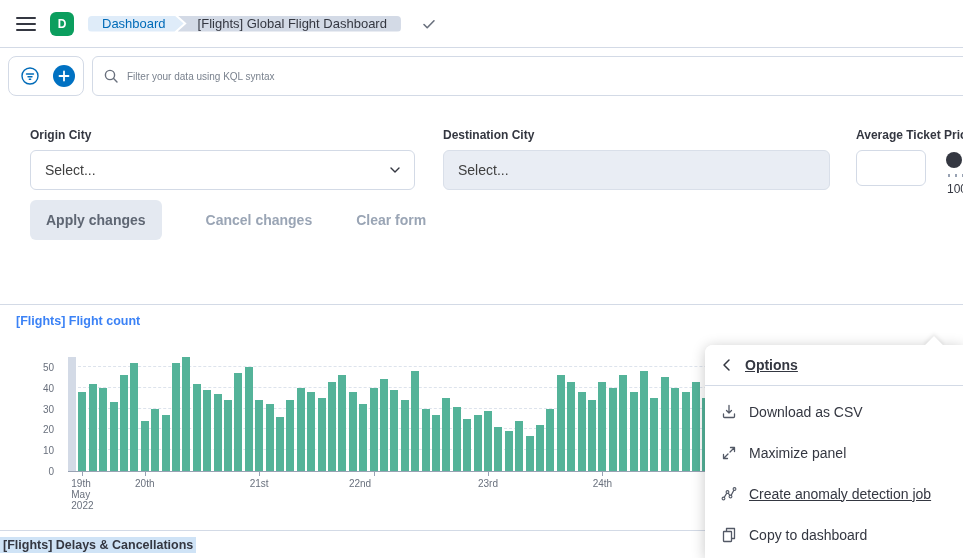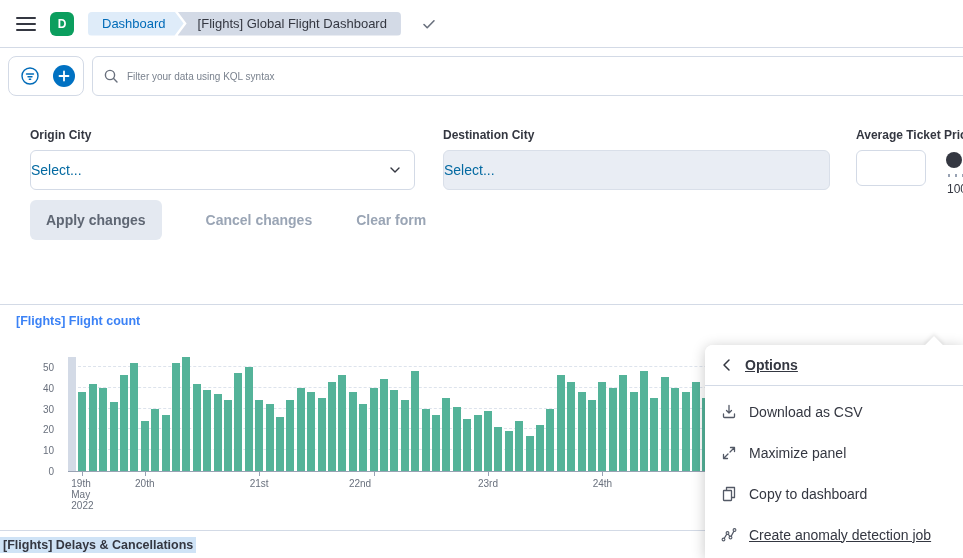--- a/index.html
+++ b/index.html
@@ -6,41 +6,41 @@
   html, body { width: 963px; height: 558px; overflow: hidden; }
   body { font-family: "Liberation Sans", sans-serif; font-size: 14px; color: #343741; background: #fff; }
   .screen { position: relative; width: 963px; height: 558px; background: #fff; overflow: hidden; }
 
   
   .topbar { height: 48px; display: flex; align-items: center; padding: 0 16px; gap: 14px; border-bottom: 1px solid #d3dae6; background: #fff; }
   .hamburger { width: 20px; height: 14px; display: flex; flex-direction: column; justify-content: space-between; cursor: pointer; }
   .hamburger span { display: block; height: 2px; background: #343741; border-radius: 1px; }
   .space-avatar { width: 24px; height: 24px; border-radius: 6px; background: #0b9e5e; color: #fff; font-weight: 700; font-size: 12px; display: flex; align-items: center; justify-content: center; }
   .crumbs { display: flex; align-items: center; }
-  .crumb { height: 24px; display: flex; align-items: center; font-size: 13px; padding: 0 14px; white-space: nowrap; }
+  .crumb { height: 16px; display: flex; align-items: center; font-size: 13px; padding: 0 14px; white-space: nowrap; }
   .crumb.blue { background: #dfecf9; color: #006bb8; font-weight: 500; padding-right: 18px;
     clip-path: polygon(0 0, calc(100% - 9px) 0, 100% 50%, calc(100% - 9px) 100%, 0 100%); border-radius: 4px 0 0 4px; }
   .crumb.gray { background: #d3dae6; color: #343741; margin-left: -6px; padding-left: 20px;
     clip-path: polygon(0 0, 100% 0, 100% 100%, 0 100%, 9px 50%); border-radius: 0 4px 4px 0; }
   .check-btn { margin-left: 6px; display: flex; align-items: center; cursor: pointer; }
 
   
   .query-row { height: 56px; display: flex; align-items: center; padding-left: 8px; background: #fff; }
   .filter-group { display: flex; align-items: center; border: 1px solid #d3dae6; border-radius: 8px; height: 40px; padding: 0 8px; gap: 10px; background: #fff; }
   .icon-btn { width: 26px; height: 26px; display: flex; align-items: center; justify-content: center; cursor: pointer; }
   .plus-circle { width: 22px; height: 22px; border-radius: 50%; background: #0071c2; color: #fff; display: flex; align-items: center; justify-content: center; font-size: 16px; line-height: 1; cursor: pointer; }
   .search-box { flex: 1; height: 40px; margin-left: 8px; margin-right: -2px; border: 1px solid #d3dae6; border-radius: 6px 0 0 6px; display: flex; align-items: center; padding: 0 10px; gap: 8px; background: #fff; }
   .search-box input { border: none; outline: none; flex: 1; font-size: 10px; font-family: "Liberation Sans", sans-serif; color: #343741; background: transparent; }
   .search-box input::placeholder { color: #7a828e; }
 
   
   .controls { position: relative; height: 136px; background: #fff; }
   .ctl-group { position: absolute; top: 24px; }
   .ctl-label { font-size: 12px; font-weight: 700; color: #343741; margin-bottom: 8px; white-space: nowrap; overflow: hidden; }
-  .select { height: 40px; border: 1px solid #d3dae6; border-radius: 6px; background: #fff; display: flex; align-items: center; justify-content: space-between; padding: 0 12px 0 0; color: #0369a1; cursor: pointer; gap: 30px; }
+  .select { height: 40px; border: 1px solid #d3dae6; border-radius: 6px; background: #fff; display: flex; align-items: center; justify-content: space-between; padding: 0 12px 0 14px; color: #404040; cursor: pointer; gap: 30px; }
   .select.filled { background: #e9edf4; border-color: #d9dfe9; }
   .g-origin { left: 30px; width: 385px; }
   .g-dest { left: 443px; width: 387px; }
   .g-price { left: 856px; width: 200px; }
   .price-row { position: relative; height: 48px; }
   .price-input { width: 70px; height: 36px; border: 1px solid #d3dae6; border-radius: 6px; padding: 0 8px; font-size: 14px; font-family: "Liberation Sans", sans-serif; color: #343741; outline: none; }
   .slider-handle { position: absolute; left: 90px; top: 2px; width: 16px; height: 16px; border-radius: 50%; background: #343741; cursor: pointer; }
   .slider-ticks { position: absolute; left: 92px; top: 24px; display: flex; gap: 5px; }
   .slider-ticks i { width: 2px; height: 3px; background: #98a2b3; display: block; }
   .slider-value { position: absolute; left: 91px; top: 32px; font-size: 12px; color: #343741; white-space: nowrap; }
@@ -320,34 +320,34 @@
         <span>
           <svg width="16" height="16" viewBox="0 0 16 16">
               <path d="M9.5 2.5h4v4M13.5 2.5L9 7M6.5 13.5h-4v-4M2.5 13.5L7 9" fill="none" stroke="#535966" stroke-width="1.3" stroke-linecap="round" stroke-linejoin="round"></path>
             </svg>
         </span>
         <span class="mi-label">Maximize panel</span>
       </div>
       <div class="menu-item">
         <span>
           <svg width="16" height="16" viewBox="0 0 16 16">
-              <path d="M5.5 4.5v-3h8v10h-2.5" fill="none" stroke="#535966" stroke-width="1.3" stroke-linejoin="round"></path>
-              <rect x="2.5" y="4.5" width="8" height="10" rx="0.5" fill="none" stroke="#535966" stroke-width="1.3"></rect>
-            </svg>
-        </span>
-        <span class="mi-label">Copy to dashboard</span>
-      </div>
-      <div class="menu-item">
-        <span>
-          <svg width="16" height="16" viewBox="0 0 16 16">
               <path d="M2.5 12.5l4-6.5 3 4.5 4-7.5" fill="none" stroke="#535966" stroke-width="1.3" stroke-linejoin="round"></path>
               <circle cx="2.5" cy="12.5" r="1.4" fill="#fff" stroke="#535966" stroke-width="1.1"></circle>
               <circle cx="6.5" cy="6" r="1.4" fill="#fff" stroke="#535966" stroke-width="1.1"></circle>
               <circle cx="9.5" cy="10.5" r="1.4" fill="#fff" stroke="#535966" stroke-width="1.1"></circle>
               <circle cx="13.5" cy="3" r="1.4" fill="#fff" stroke="#535966" stroke-width="1.1"></circle>
             </svg>
         </span>
         <span class="mi-label underline">Create anomaly detection job</span>
       </div>
+      <div class="menu-item">
+        <span>
+          <svg width="16" height="16" viewBox="0 0 16 16">
+              <path d="M5.5 4.5v-3h8v10h-2.5" fill="none" stroke="#535966" stroke-width="1.3" stroke-linejoin="round"></path>
+              <rect x="2.5" y="4.5" width="8" height="10" rx="0.5" fill="none" stroke="#535966" stroke-width="1.3"></rect>
+            </svg>
+        </span>
+        <span class="mi-label">Copy to dashboard</span>
+      </div>
     </div>
   </div>
 
 </div>
 
 </body></html>

